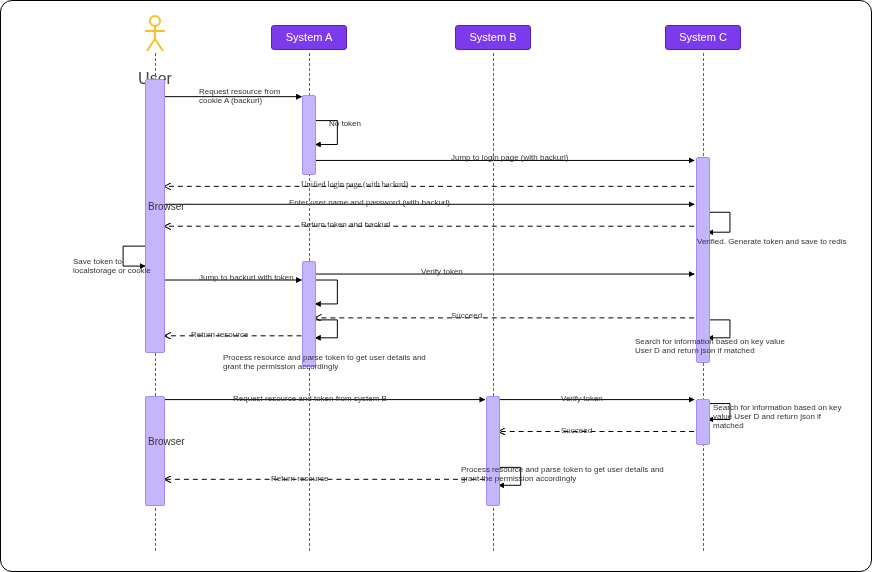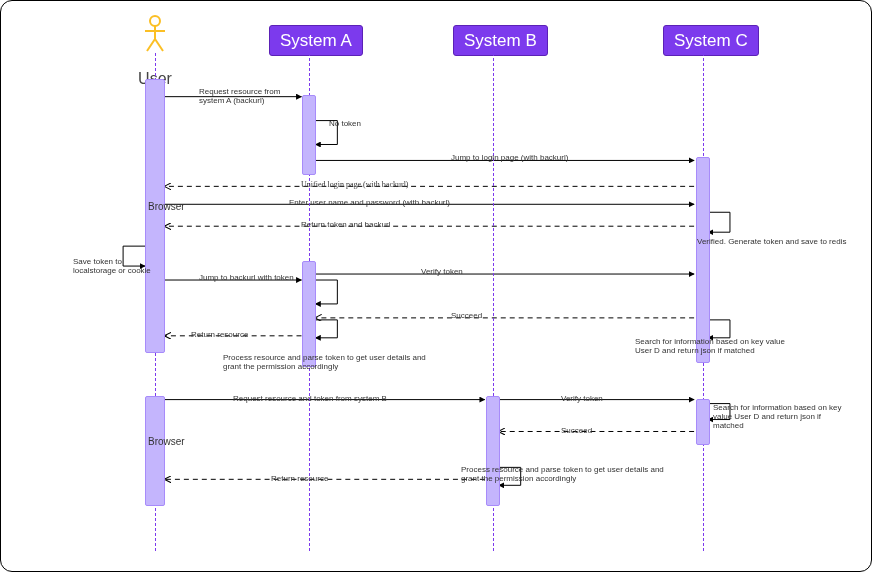--- a/index.html
+++ b/index.html
@@ -1,19 +1,19 @@
 <!DOCTYPE html>
 <html><head>
 <meta charset="utf-8">
 <style>
   body { margin:0; padding:0; font-family: Arial, Helvetica, sans-serif; }
   #frame { position:relative; width:872px; height:572px; border:1.5px solid #000; border-radius:12px; box-sizing:border-box; overflow:hidden; background:#fff; }
   #canvas { position:absolute; left:0; top:0; width:100%; height:100%; }
   .header { position:absolute; top:24px; text-align:center; }
-  .header-box { display:inline-block; padding:6px 10px; font-size:17px; color:#fff; border-radius:3px; border:1px solid #5B21B6; background:#7C3AED; font-weight:500; min-width:54px; line-height:1; white-space:nowrap; }
+  .header-box { display:inline-block; padding:6px 10px; font-size:11px; color:#fff; border-radius:3px; border:1px solid #5B21B6; background:#7C3AED; font-weight:500; min-width:54px; line-height:1; white-space:nowrap; }
   .actor { position:absolute; text-align:center; }
   .actor-svg { display:block; margin:0 auto; }
   .actor-label { font-size:16px; color:#444; margin-top:18px; line-height:1; }
   .lifeline { position:absolute; top:0; width:0; height:100%; border-left:1.5px dashed #7C3AED; z-index:1; }
   .bar { position:absolute; background:#C4B5FD; border:1px solid #A78BFA; border-radius:2px; box-sizing:border-box; z-index:3; }
   .bar-label { position:absolute; font-size:10px; color:#333; line-height:1.05; text-align:center; left:2px; right:2px; }
   .msg-label { position:absolute; font-size:8px; color:#333; line-height:1.15; z-index:5; white-space:normal; }
 </style>
 </head>
 <body>
@@ -76,21 +76,21 @@
       <div class="bar-label" style="top: 122px;">Browser</div>
     </div>
     <div class="bar" style="left: 301px; top: 94px; width: 14px; height: 80px;"></div>
     <div class="bar" style="left: 301px; top: 260px; width: 14px; height: 106px;"></div>
     <div class="bar" style="left: 695px; top: 156px; width: 14px; height: 206px;"></div>
     <div class="bar" style="left: 144px; top: 395px; width: 20px; height: 110px;">
       <div class="bar-label" style="top: 40px;">Browser</div>
     </div>
     <div class="bar" style="left: 485px; top: 395px; width: 14px; height: 110px;"></div>
     <div class="bar" style="left: 695px; top: 398px; width: 14px; height: 46px;"></div>
-    <div class="msg-label" style="left: 198px; top: 86px; width: 90px;">Request resource from system A (backurl)</div>
+    <div class="msg-label" style="left: 198px; top: 86px; width: 90px;">Request resource from cookie A (backurl)</div>
     <div class="msg-label" style="left: 318px; top: 118px; width: 60px; padding-left: 10px;">No token</div>
     <div class="msg-label" style="left: 450px; top: 152px; width: 180px;">Jump to login page  (with backurl)</div>
     <div class="msg-label" style="left: 300px; top: 179px; width: 170px; font-family: Liberation Serif, serif;">Unified login page (with backurl)</div>
     <div class="msg-label" style="left: 288px; top: 197px; width: 180px;">Enter user name and password (with backurl)</div>
     <div class="msg-label" style="left: 300px; top: 219px; width: 160px;">Return token and backurl</div>
     <div class="msg-label" style="left: 648px; top: 236px; width: 180px; margin-left: 48px;">Verified. Generate token and save to redis</div>
     <div class="msg-label" style="left: 72px; top: 256px; width: 80px;">Save token to localstorage or cookie</div>
     <div class="msg-label" style="left: 198px; top: 272px; width: 110px;">Jump to backurl with token</div>
     <div class="msg-label" style="left: 420px; top: 266px; width: 100px;">Verify token</div>
     <div class="msg-label" style="left: 450px; top: 310px; width: 80px;">Succeed</div>

